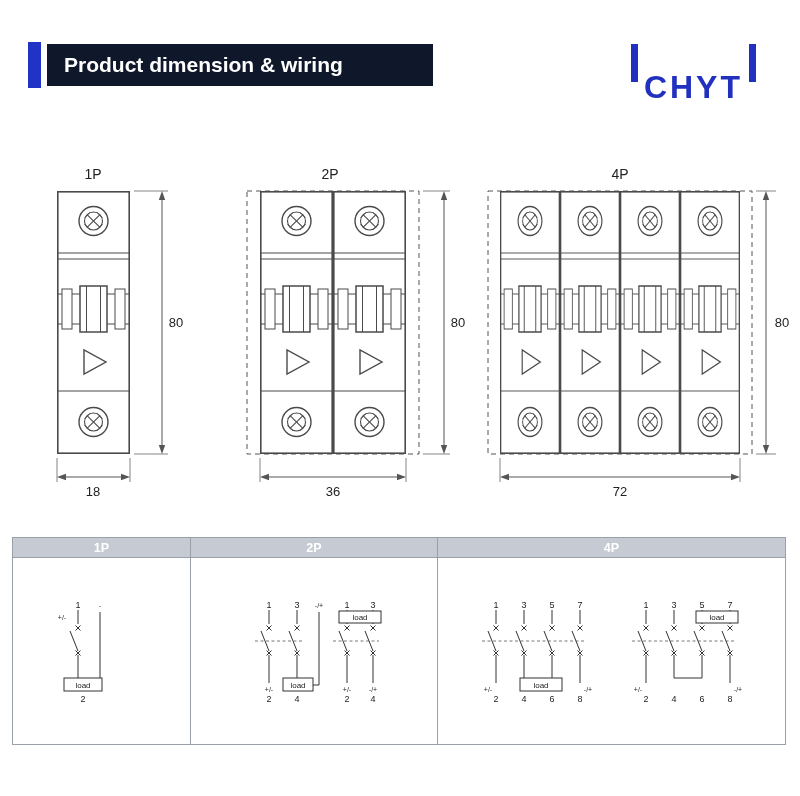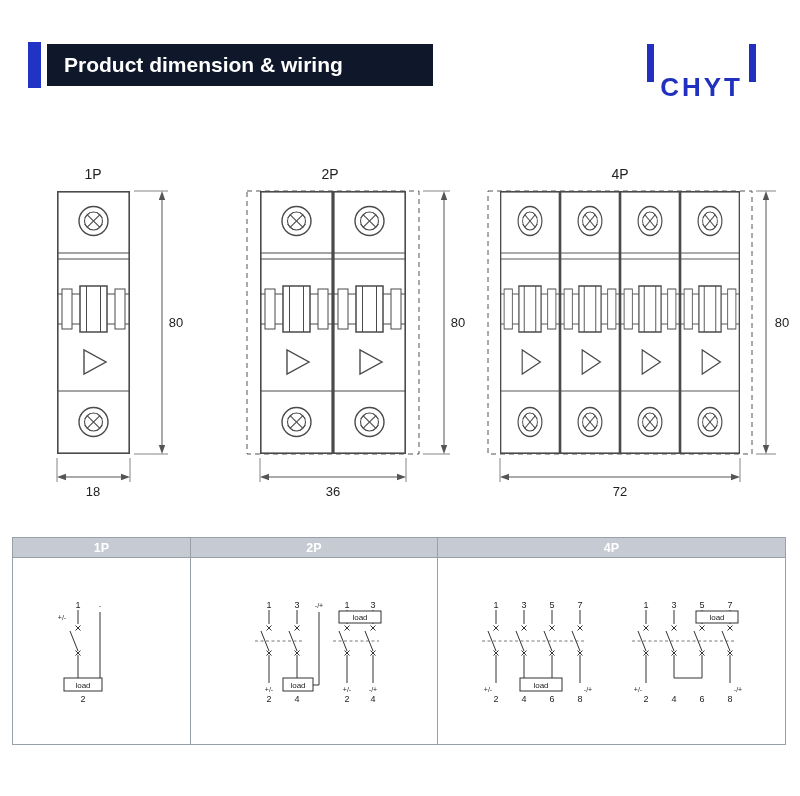--- a/index.html
+++ b/index.html
@@ -6,21 +6,21 @@
   html,body { background:#ffffff; }
   .page { position:relative; width:800px; height:796px; background:#fff;
           font-family:"Liberation Sans", sans-serif; overflow:hidden; }
 
   
   .accent-bar { position:absolute; left:28px; top:42px; width:13px; height:46px; background:#2133c4; }
   .title-banner { position:absolute; left:47px; top:44px; width:386px; height:42px; background:#0f172a;
                   color:#fff; font-size:21px; font-weight:bold; line-height:42px; padding-left:17px; }
   .logo { position:absolute; right:44px; top:42px; display:flex; align-items:center; gap:6px; height:42px; }
   .logo-bar { width:7px; height:38px; background:#2130bf; }
-  .logo-text { font-size:26px; font-weight:bold; color:#2130bf; letter-spacing:3px; line-height:38px;margin-top:48px; }
+  .logo-text { font-size:32px; font-weight:bold; color:#2130bf; letter-spacing:3px; line-height:38px;margin-top:48px; }
 
   
   .drawings { position:absolute; left:0; top:158px; }
   svg text { font-family:"Liberation Sans", sans-serif; }
   .plabel { font-size:14px; fill:#222; text-anchor:middle; }
   .dimtext { font-size:13px; fill:#222; text-anchor:middle; }
   .ext { stroke:#777; stroke-width:0.9; }
   .dim { stroke:#555; stroke-width:1; }
   .arrow { fill:#555; stroke:none; }
   .dashedrect { fill:none; stroke:#555; stroke-width:1; stroke-dasharray:5 4; }

